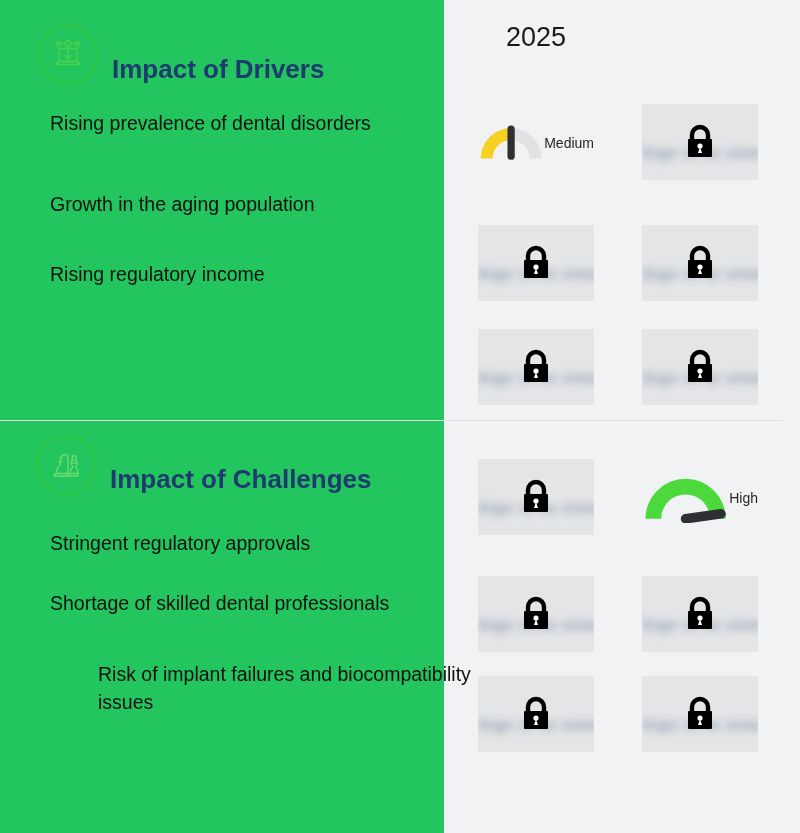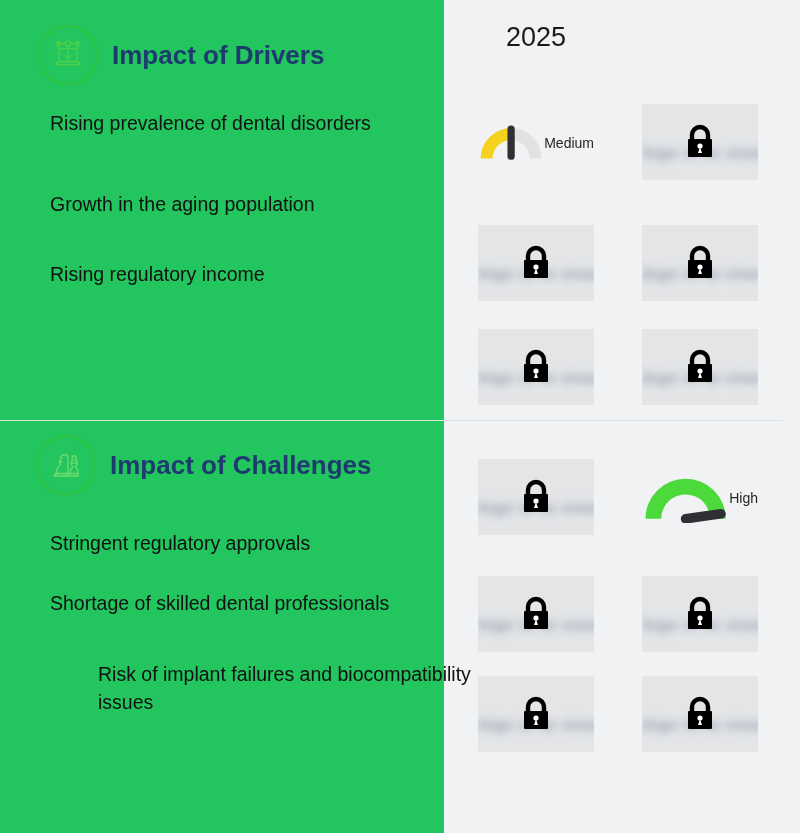--- a/index.html
+++ b/index.html
@@ -50,21 +50,21 @@
     color: #1a1a1a;
     letter-spacing: 0px;
   }
   .col-header.c2025 { left: 466px; }
   .col-header.c2029 { left: 630px; }
 
   
   .section-head {
     position: absolute;
     display: flex;
-    align-items: center;
+    align-items: flex-end;
     gap: 14px;
   }
   .section-head.drivers    { left: 38px; top: 25px; }
   .section-head.challenges { left: 36px; top: 435px; }
 
   .head-icon {
     width: 60px;
     height: 60px;
     border-radius: 50%;
     border: 2px solid #2ec43f;

